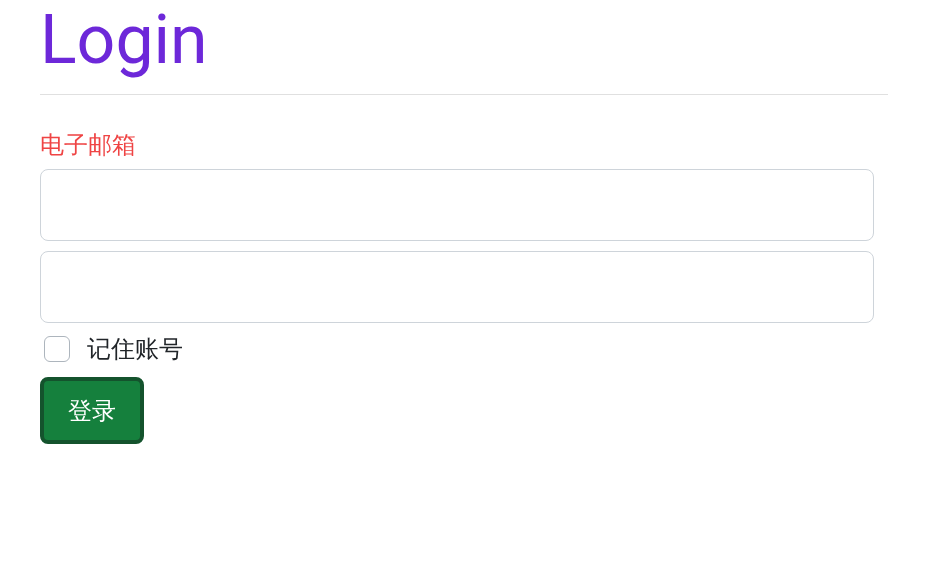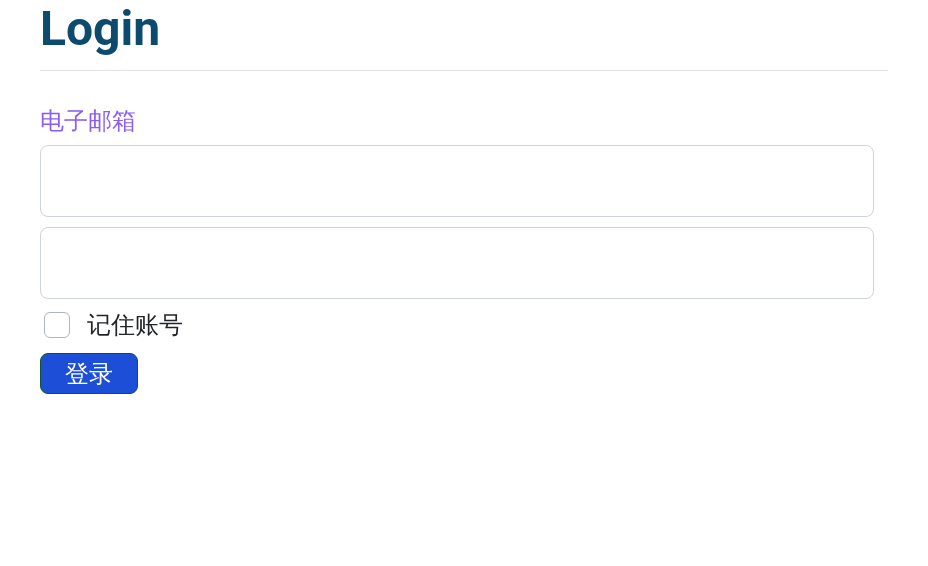--- a/index.html
+++ b/index.html
@@ -9,38 +9,38 @@
     width: 928px;
     height: 566px;
     background: #ffffff;
     font-family: -apple-system, BlinkMacSystemFont, "Segoe UI", Roboto, "Helvetica Neue", Arial, "Noto Sans", sans-serif;
     color: #212529;
   }
   .container {
     padding: 0 40px 0 40px;
   }
   h1.title {
-    font-weight: 700;
-    font-size: 48px;
+    font-weight: 400;
+    font-size: 68px;
     line-height: 1.2;
     margin: 0 0 12px 0;
-    color: #0c4a6e;
+    color: #6d28d9;
   }
   hr.rule {
     border: none;
     border-top: 1px solid rgba(0,0,0,0.12);
     margin: 0 0 34px 0;
   }
   .form-group {
     margin-bottom: 10px;
   }
   label.field-label {
     display: block;
     font-size: 24px;
-    color: #8b5cf6;
+    color: #ef4444;
     margin-bottom: 8px;
   }
   input.form-control {
     display: block;
     width: 834px;
     height: 72px;
     padding: 12px 18px;
     font-size: 24px;
     line-height: 1.5;
     color: #495057;
@@ -78,23 +78,23 @@
   }
   .check-label {
     font-size: 24px;
     color: #212529;
   }
   button.submit {
     display: inline-block;
     font-size: 24px;
     font-weight: 400;
     color: #fff;
-    background-color: #1d4ed8;
-    border: 1px solid #14532d;
-    padding: 4px 24px;
+    background-color: #15803d;
+    border: 4px solid #14532d;
+    padding: 14px 24px;
     border-radius: 8px;
     cursor: pointer;
     line-height: 1.3;
   }
 </style>
 </head>
 <body>
 
 <div class="container">
 

